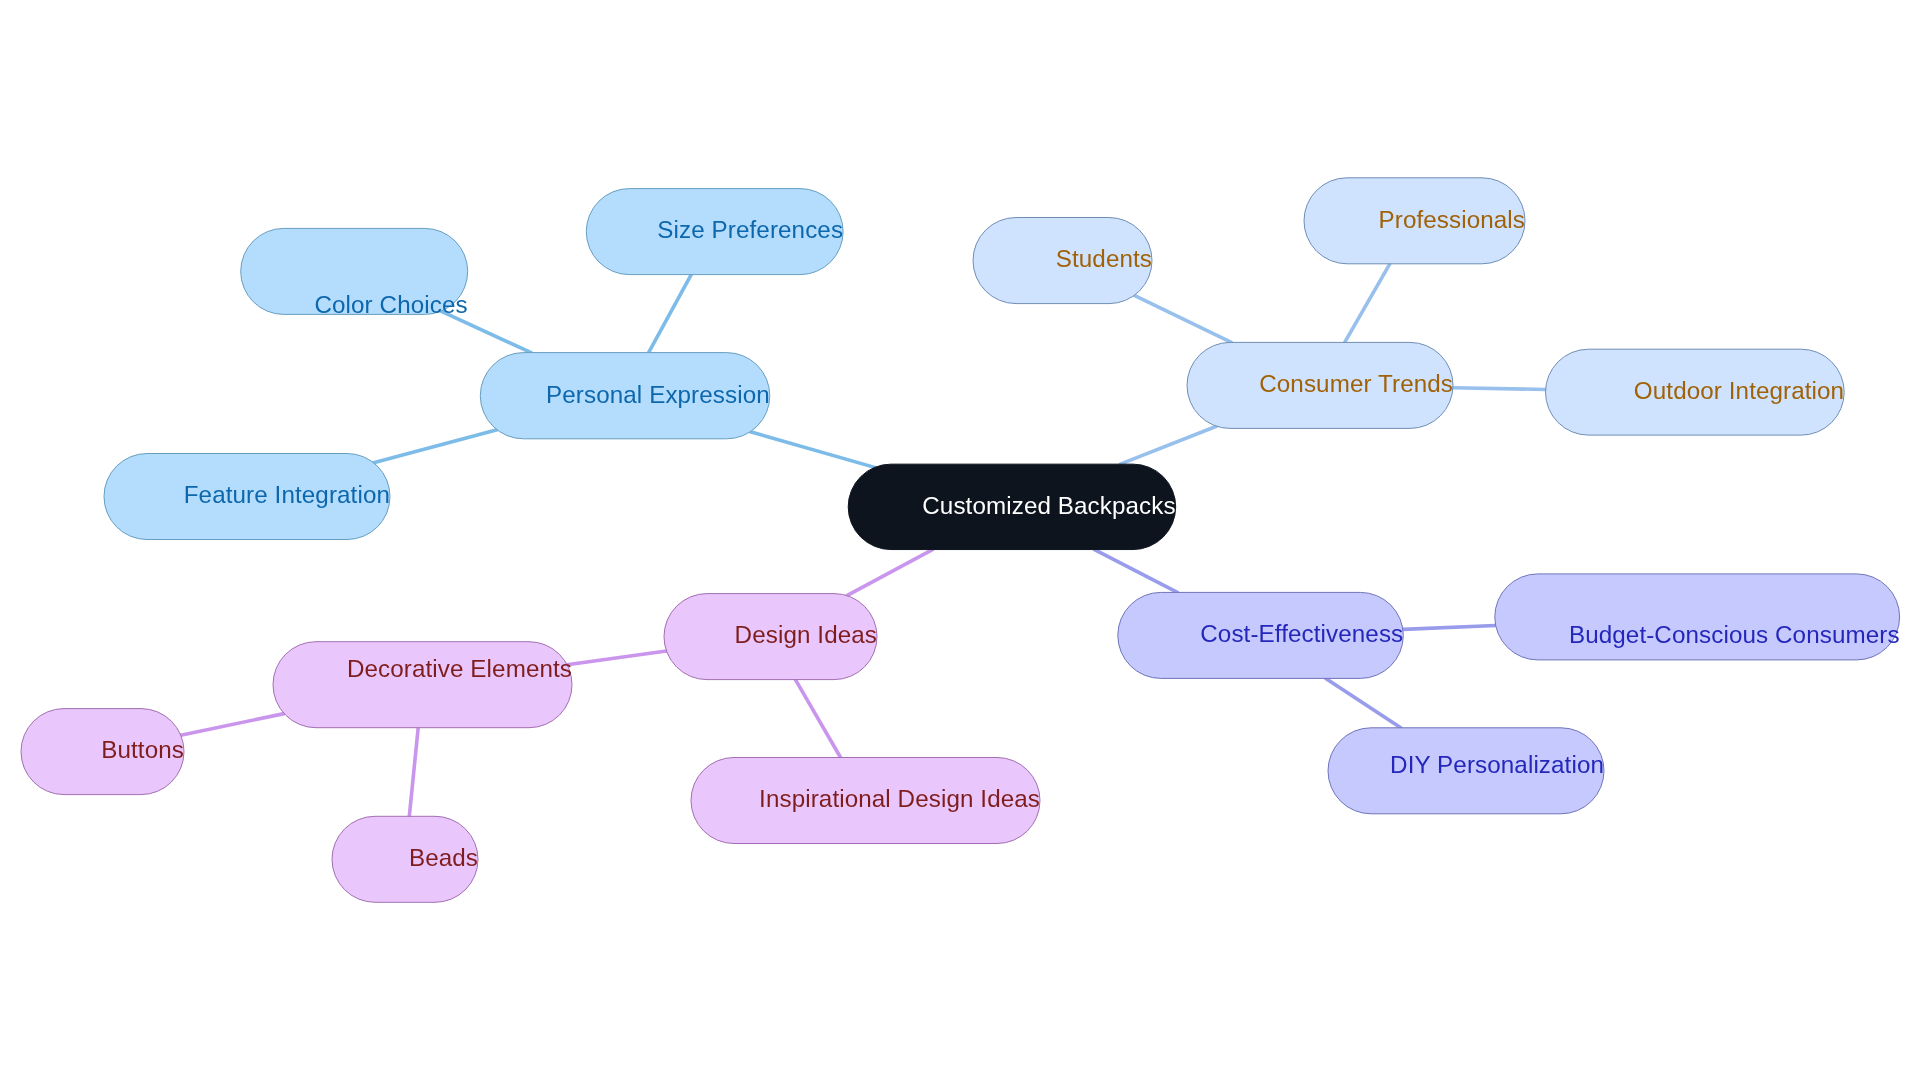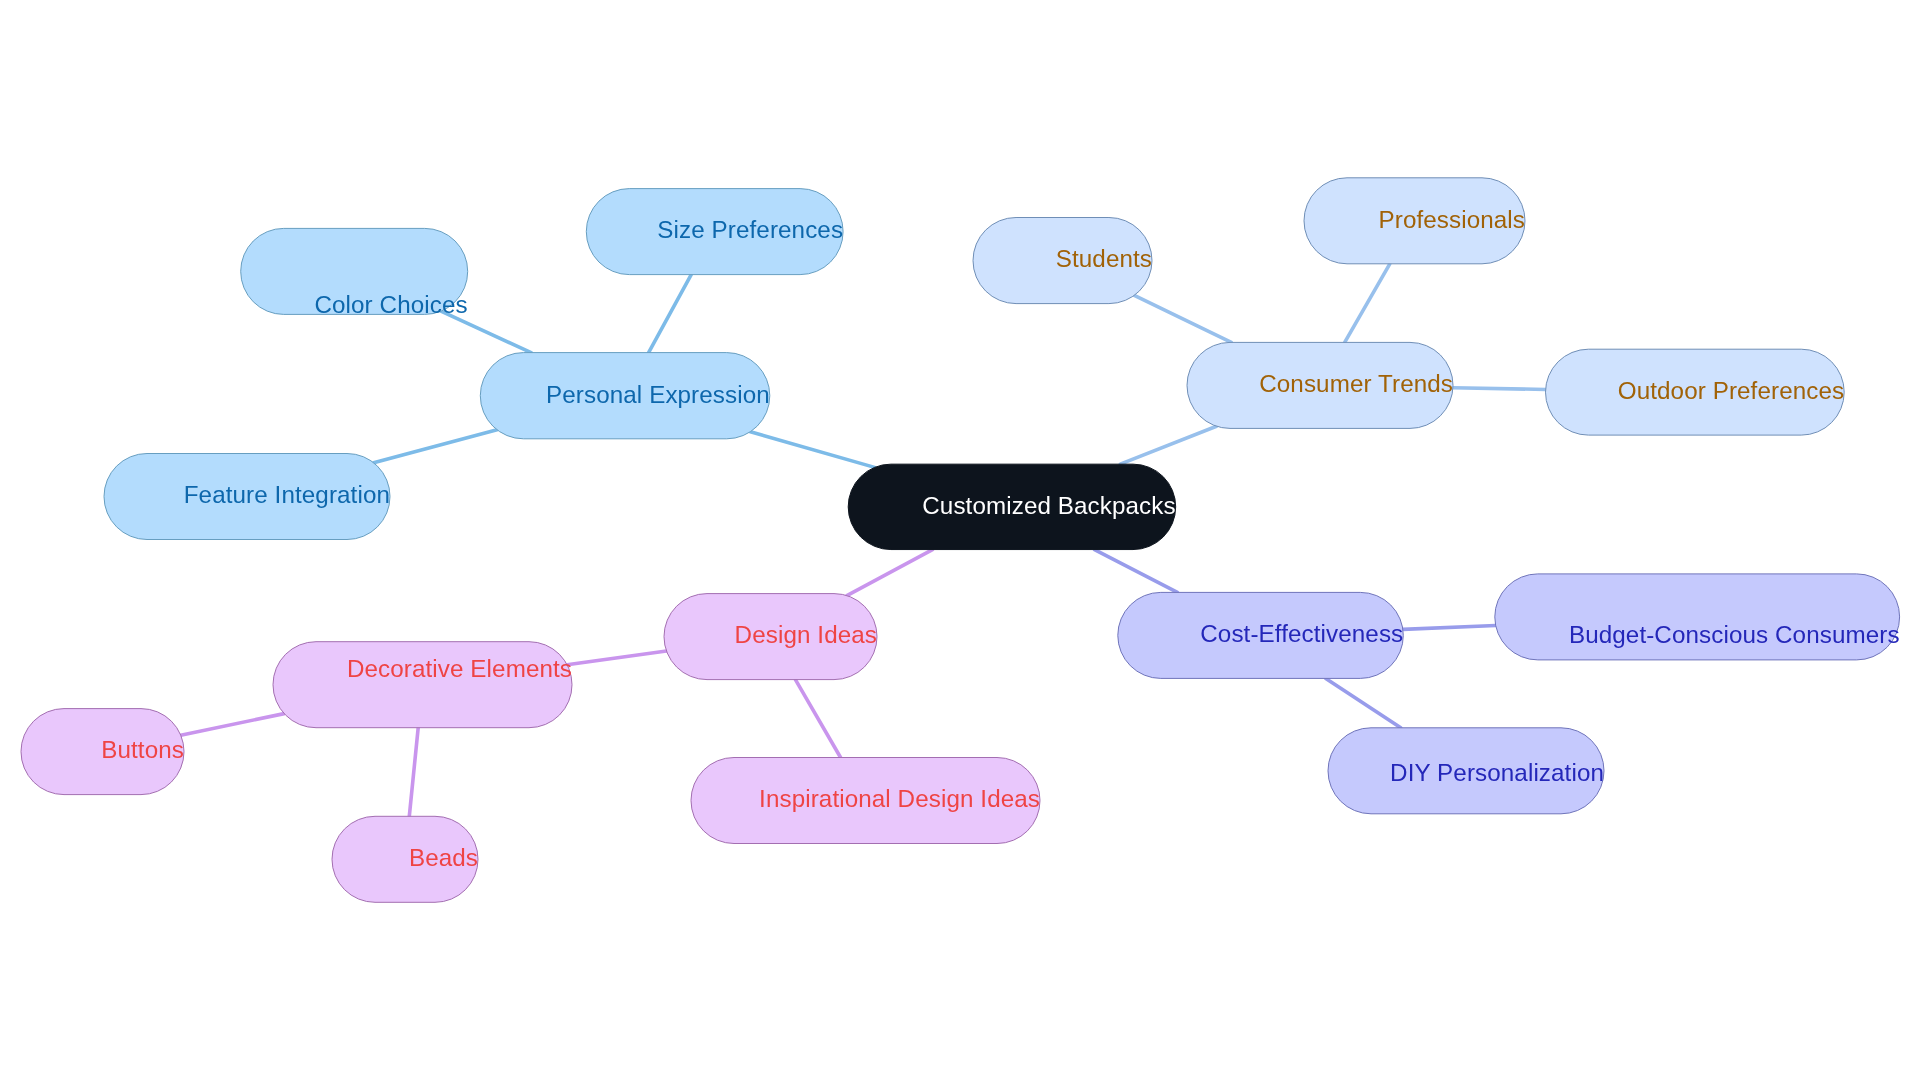--- a/index.html
+++ b/index.html
@@ -8,21 +8,21 @@
        -webkit-font-smoothing:antialiased;}
   #stage{position:relative;width:1920px;height:1083px;background:#ffffff;}
   svg#edges{position:absolute;left:0;top:0;width:1920px;height:1083px;pointer-events:none;}
   .node{position:absolute;display:flex;align-items:center;justify-content:flex-end;
         box-sizing:border-box;
         white-space:nowrap;font-size:24.2px;line-height:1;letter-spacing:0.1px;}
   .node .lbl{display:block;transform:translate3d(0,-1.1px,0);}
   .n-root{color:#ffffff;}
   .n-blue{color:#0d67ac;}
   .n-lightblue{color:#a16207;}
-  .n-pink{color:#ef4444;}
+  .n-pink{color:#7f1d1d;}
   .n-violet{color:#2427b9;}
 </style>
 </head>
 <body>
 
 <div id="stage">
   <svg id="edges" viewBox="0 0 1920 1083">
       <path d="M874.59,467.39 L750.39,431.71" stroke="#7dbbe8" stroke-width="3.6" fill="none" stroke-linecap="round"></path>
       <path d="M531.13,352.60 L440.95,311.21" stroke="#7dbbe8" stroke-width="3.6" fill="none" stroke-linecap="round"></path>
       <path d="M648.60,352.60 L691.21,274.60" stroke="#7dbbe8" stroke-width="3.6" fill="none" stroke-linecap="round"></path>
@@ -76,21 +76,21 @@
       <div class="node n-lightblue" style="left: 1187px; top: 342.4px; width: 266px; height: 86px;">
         <span class="lbl">Consumer Trends</span>
       </div>
       <div class="node n-lightblue" style="left: 973px; top: 217.5px; width: 179px; height: 86.1px;">
         <span class="lbl">Students</span>
       </div>
       <div class="node n-lightblue" style="left: 1304px; top: 177.8px; width: 221px; height: 86px;">
         <span class="lbl">Professionals</span>
       </div>
       <div class="node n-lightblue" style="left: 1545.5px; top: 349.2px; width: 298.7px; height: 85.9px;">
-        <span class="lbl">Outdoor Preferences</span>
+        <span class="lbl">Outdoor Integration</span>
       </div>
       <div class="node n-pink" style="left: 664px; top: 593.6px; width: 213px; height: 86px;">
         <span class="lbl">Design Ideas</span>
       </div>
       <div class="node n-pink" style="left: 273px; top: 627px; width: 299px; height: 86px;">
         <span class="lbl">Decorative Elements</span>
       </div>
       <div class="node n-pink" style="left: 21px; top: 708.6px; width: 163px; height: 86px;">
         <span class="lbl">Buttons</span>
       </div>
@@ -99,17 +99,17 @@
       </div>
       <div class="node n-pink" style="left: 691px; top: 757.5px; width: 349px; height: 86px;">
         <span class="lbl">Inspirational Design Ideas</span>
       </div>
       <div class="node n-violet" style="left: 1117.8px; top: 592.4px; width: 285.5px; height: 86px;">
         <span class="lbl">Cost-Effectiveness</span>
       </div>
       <div class="node n-violet" style="left: 1494.8px; top: 573.9px; width: 404.8px; height: 86px; margin-top: 19px;">
         <span class="lbl">Budget-Conscious Consumers</span>
       </div>
-      <div class="node n-violet" style="left: 1328px; top: 727.8px; width: 276px; height: 76px; margin-top: 8px;">
+      <div class="node n-violet" style="left: 1328px; top: 727.8px; width: 276px; height: 76px;">
         <span class="lbl">DIY Personalization</span>
       </div>
     </div>
 </div>
 
 </body></html>

